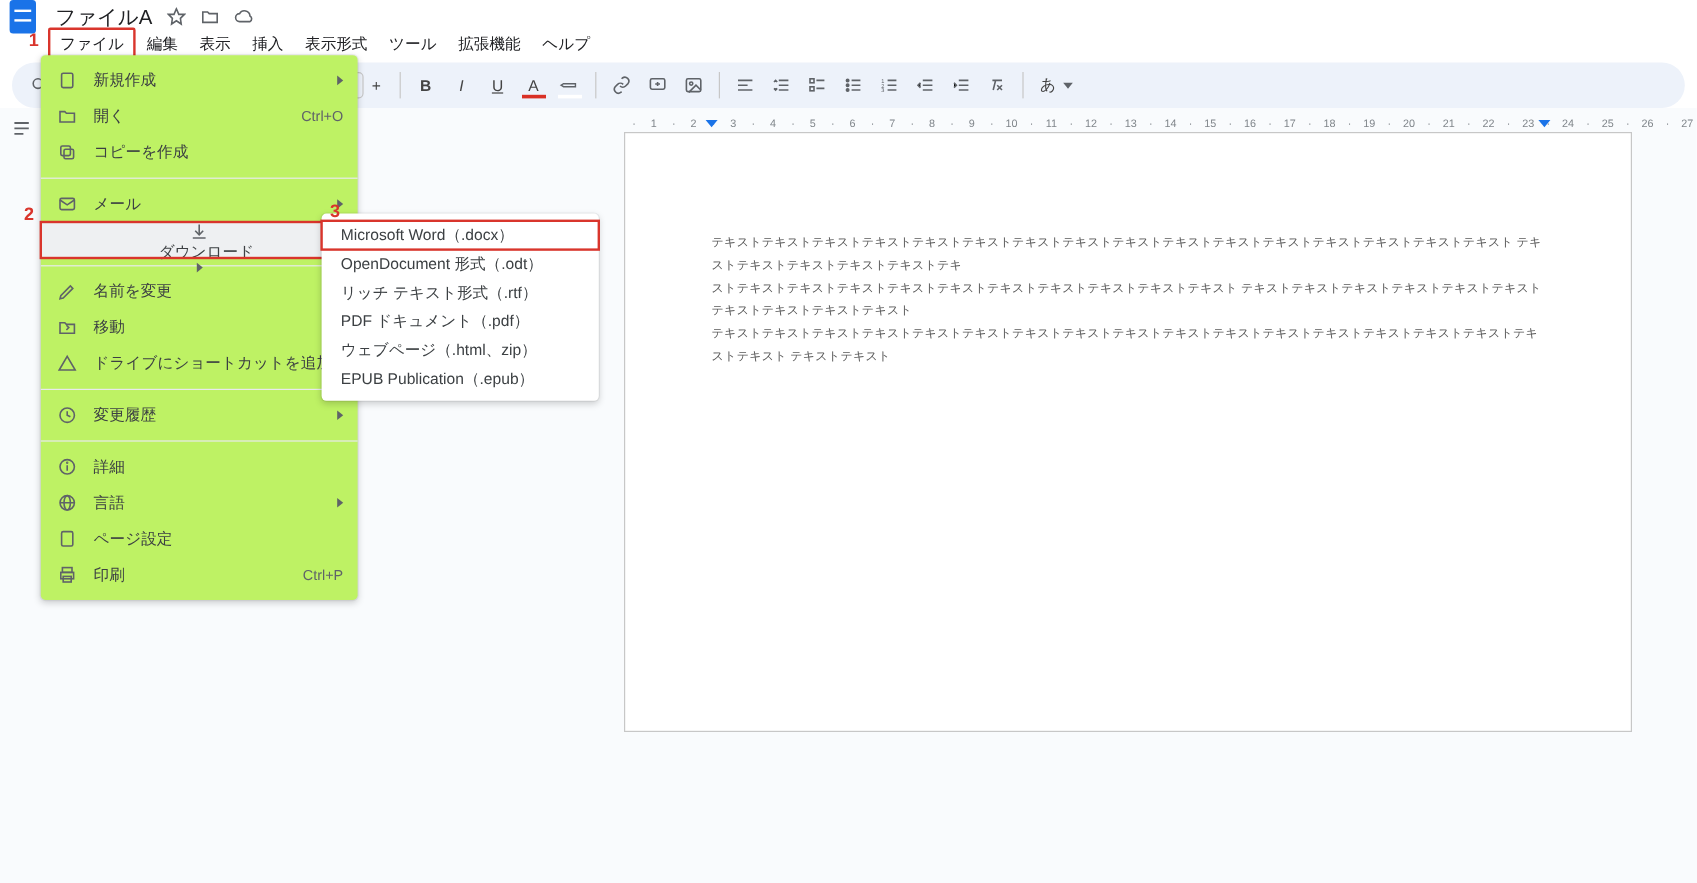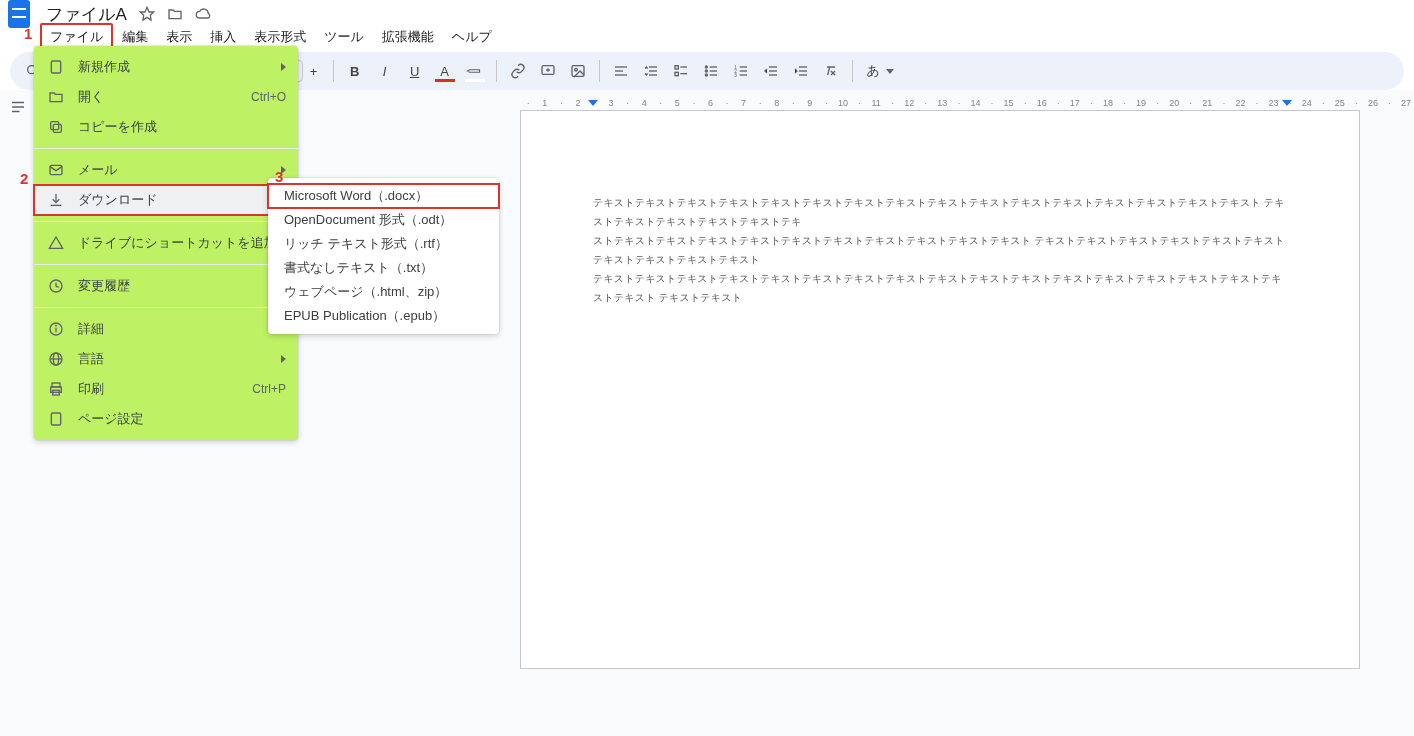--- a/index.html
+++ b/index.html
@@ -151,21 +151,21 @@
     border-left:5px solid transparent;
     border-right:5px solid transparent;
     border-top:6px solid #1a73e8;
   }
 
   .page {
     position:absolute;
     top:20px;
     left:520px;
     width:840px;
-    height:559px;
+    height:500px;
     background:#fff;
     border:1px solid #c7c7c7;
     padding:82px 72px;
     font-size:10px;
     color:#595959;
     line-height:1.9;
     letter-spacing:0.2px;
   }
 
   
@@ -190,21 +190,21 @@
   }
   .dd-item .icn { width:20px; display:flex; justify-content:center; color:#5f6368;}
   .dd-item .lbl { margin-left:12px; flex:1;}
   .dd-item .shortcut { color:#5f6368; font-size:12px;}
   .dd-item .sub-caret {
     border-top:4px solid transparent;
     border-bottom:4px solid transparent;
     border-left:5px solid #5f6368;
   }
   .dd-sep { height:1px; background:#e8eaed; margin:6px 0;}
-  .dd-item.hover { background:#eef0f2;}
+  .dd-item.hover { background:#eef0f2;flex-direction:column;}
   .dd-item.redbox {
     outline:2px solid #d9352c;
     outline-offset:-1px;
   }
 
   
   .submenu {
     position:absolute;
     top:178px; left:268px;
     width:231px;
@@ -544,20 +544,37 @@
       </span>
     <span class="lbl">ダウンロード</span>
     <span class="sub-caret"></span>
   </div>
 
   <div class="dd-sep"></div>
 
   <div class="dd-item">
     <span class="icn">
         <svg width="16" height="16" viewBox="0 0 24 24" fill="none" stroke="#5f6368" stroke-width="2">
+          <path d="M3 21l4-1 12-12-3-3L4 17z"></path>
+        </svg>
+      </span>
+    <span class="lbl">名前を変更</span>
+  </div>
+  <div class="dd-item">
+    <span class="icn">
+        <svg width="16" height="16" viewBox="0 0 24 24" fill="none" stroke="#5f6368" stroke-width="2">
+          <path d="M3 6h6l2 2h10v11H3z"></path>
+          <polyline points="11 12 14 15 11 18" transform="translate(0 -3)"></polyline>
+        </svg>
+      </span>
+    <span class="lbl">移動</span>
+  </div>
+  <div class="dd-item">
+    <span class="icn">
+        <svg width="16" height="16" viewBox="0 0 24 24" fill="none" stroke="#5f6368" stroke-width="2">
           <polygon points="12 3 22 20 2 20"></polygon>
         </svg>
       </span>
     <span class="lbl">ドライブにショートカットを追加</span>
   </div>
 
   <div class="dd-sep"></div>
 
   <div class="dd-item">
     <span class="icn">
@@ -589,42 +606,42 @@
           <ellipse cx="12" cy="12" rx="4" ry="9"></ellipse>
           <line x1="3" y1="12" x2="21" y2="12"></line>
         </svg>
       </span>
     <span class="lbl">言語</span>
     <span class="sub-caret"></span>
   </div>
   <div class="dd-item">
     <span class="icn">
         <svg width="16" height="16" viewBox="0 0 24 24" fill="none" stroke="#5f6368" stroke-width="2">
+          <rect x="5" y="3" width="14" height="18" rx="2"></rect>
+        </svg>
+      </span>
+    <span class="lbl">ページ設定</span>
+  </div>
+  <div class="dd-item">
+    <span class="icn">
+        <svg width="16" height="16" viewBox="0 0 24 24" fill="none" stroke="#5f6368" stroke-width="2">
           <rect x="6" y="3" width="12" height="6"></rect>
           <rect x="4" y="9" width="16" height="8"></rect>
           <rect x="7" y="14" width="10" height="7"></rect>
         </svg>
       </span>
     <span class="lbl">印刷</span>
     <span class="shortcut">Ctrl+P</span>
-  </div>
-  <div class="dd-item">
-    <span class="icn">
-        <svg width="16" height="16" viewBox="0 0 24 24" fill="none" stroke="#5f6368" stroke-width="2">
-          <rect x="5" y="3" width="14" height="18" rx="2"></rect>
-        </svg>
-      </span>
-    <span class="lbl">ページ設定</span>
   </div>
 </div>
 
 <div class="submenu">
   <div class="sub-item redbox">Microsoft Word（.docx）</div>
   <div class="sub-item">OpenDocument 形式（.odt）</div>
   <div class="sub-item">リッチ テキスト形式（.rtf）</div>
-  <div class="sub-item">書式なしテキスト（.txt）</div>
+  <div class="sub-item">PDF ドキュメント（.pdf）</div>
   <div class="sub-item">ウェブページ（.html、zip）</div>
   <div class="sub-item">EPUB Publication（.epub）</div>
 </div>
 
 <div class="annot" style="top:25px; left:24px">1</div>
 <div class="annot" style="top:170px; left:20px">2</div>
 <div class="annot" style="top:168px; left:275px">3</div>
 
 </body></html>

